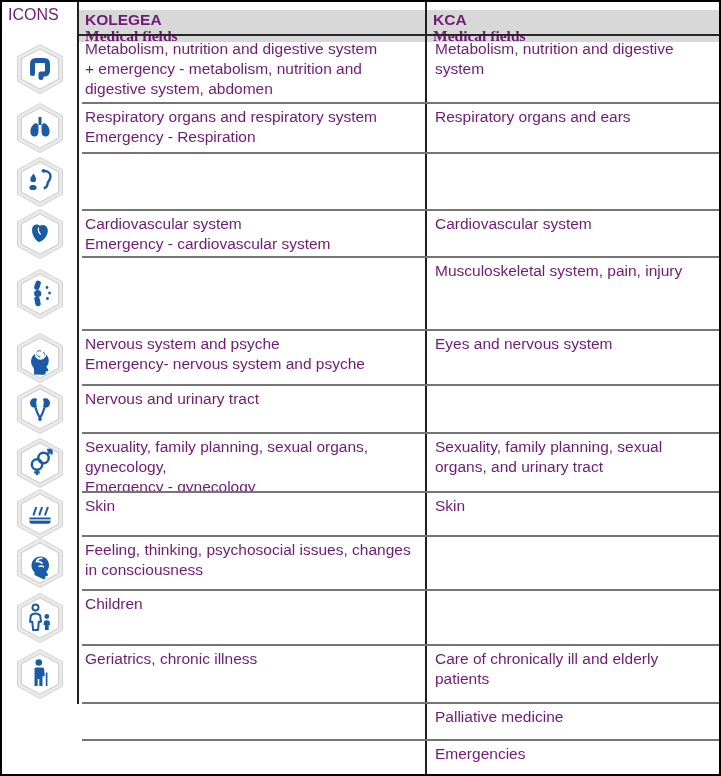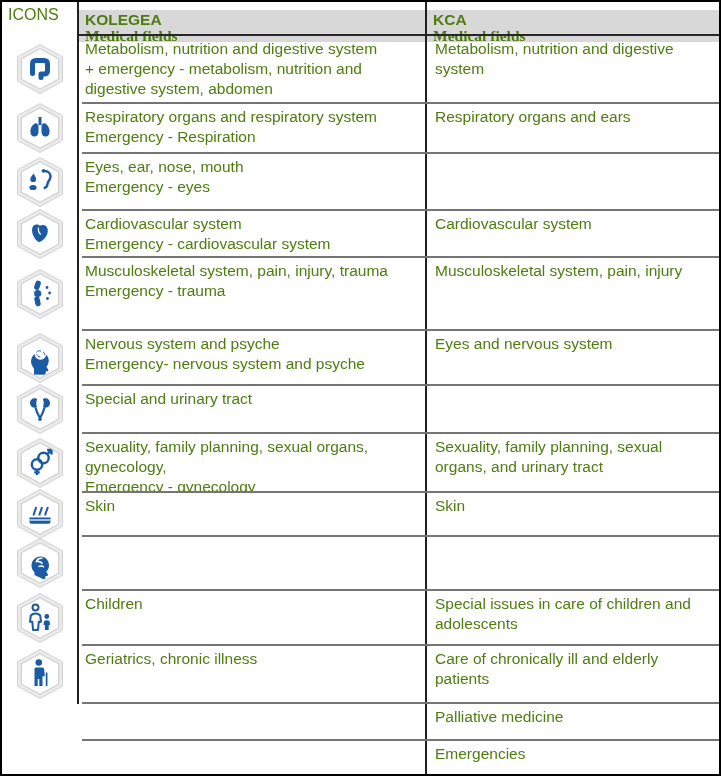--- a/index.html
+++ b/index.html
@@ -1,19 +1,19 @@
 <!DOCTYPE html>
 <html><head>
 <meta charset="utf-8">
 <style>
   html,body{margin:0;padding:0;background:#fff;}
   #app{
     position:relative;width:721px;height:776px;background:#fff;
     border:2px solid #000;box-sizing:border-box;
-    font-family:"Liberation Sans",sans-serif;font-size:15.5px;line-height:20px;color:#4d7c0f;
+    font-family:"Liberation Sans",sans-serif;font-size:15.5px;line-height:20px;color:#701a75;
   }
   .hcell{position:absolute;top:8px;height:32px;background:#d8d8d8;font-weight:bold;
          line-height:16px;padding:2px 0 0 6px;box-sizing:border-box;}
   .hcell .t2{font-weight:bold;font-family:Liberation Serif, serif;}
   .icons-h{position:absolute;left:6px;top:4px;font-size:16px;line-height:18px;}
   .cell{position:absolute;box-sizing:border-box;white-space:pre-line;overflow:hidden;}
   .kcell{left:77px;width:348px;padding:3px 4px 0 6px;}
   .ccell{left:425px;width:292px;padding:3px 4px 0 8px;}
   .vline{position:absolute;width:2px;background:#1f1f1f;top:0;}
   .v1{left:75px;height:702px;}
@@ -42,41 +42,37 @@
     <div>KCA</div>
     <div class="t2">Medical fields</div>
   </div>
 
   <div class="cell kcell" style="top:34px;height:66px">Metabolism, nutrition and digestive system
 + emergency - metabolism, nutrition and digestive system, abdomen</div>
   <div class="cell ccell" style="top:34px;height:66px">Metabolism, nutrition and digestive system</div>
   <div class="cell kcell" style="top:102px;height:48px">Respiratory organs and respiratory system
 Emergency - Respiration</div>
   <div class="cell ccell" style="top:102px;height:48px">Respiratory organs and ears</div>
-  <div class="cell kcell" style="top:152px;height:55px">Eyes, ear, nose, mouth
-Emergency - eyes</div>
   <div class="cell ccell" style="top:152px;height:55px"></div>
   <div class="cell kcell" style="top:209px;height:45px">Cardiovascular system
 Emergency - cardiovascular system</div>
   <div class="cell ccell" style="top:209px;height:45px">Cardiovascular system</div>
-  <div class="cell kcell" style="top:256px;height:71px">Musculoskeletal system, pain, injury, trauma
-Emergency - trauma</div>
   <div class="cell ccell" style="top:256px;height:71px">Musculoskeletal system, pain, injury</div>
   <div class="cell kcell" style="top:329px;height:53px">Nervous system and psyche
 Emergency- nervous system and psyche</div>
   <div class="cell ccell" style="top:329px;height:53px">Eyes and nervous system</div>
-  <div class="cell kcell" style="top:384px;height:46px">Special and urinary tract</div>
+  <div class="cell kcell" style="top:384px;height:46px">Nervous and urinary tract</div>
   <div class="cell ccell" style="top:384px;height:46px"></div>
   <div class="cell kcell" style="top:432px;height:57px">Sexuality, family planning, sexual organs, gynecology,
 Emergency - gynecology</div>
   <div class="cell ccell" style="top:432px;height:57px">Sexuality, family planning, sexual organs, and urinary tract</div>
   <div class="cell kcell" style="top:491px;height:42px">Skin</div>
   <div class="cell ccell" style="top:491px;height:42px">Skin</div>
+  <div class="cell kcell" style="top:535px;height:52px">Feeling, thinking, psychosocial issues, changes in consciousness</div>
   <div class="cell kcell" style="top:589px;height:67px">Children</div>
-  <div class="cell ccell" style="top:589px;height:53px">Special issues in care of children and adolescents</div>
   <div class="cell kcell" style="top:644px;height:56px">Geriatrics, chronic illness</div>
   <div class="cell ccell" style="top:644px;height:56px">Care of chronically ill and elderly patients</div>
   <div class="cell kcell" style="top:702px;height:35px"></div>
   <div class="cell ccell" style="top:702px;height:44px">Palliative medicine</div>
   <div class="cell kcell" style="top:739px;height:33px"></div>
   <div class="cell ccell" style="top:739px;height:33px">Emergencies</div>
 
   <div class="iw" style="top:34px;height:66px">
     <svg class="hex" viewBox="0 0 46 50" width="46" height="50">
       <polygon class="hxo" points="23,0.5 45.5,12.7 45.5,37.3 23,49.5 0.5,37.3 0.5,12.7"></polygon>

